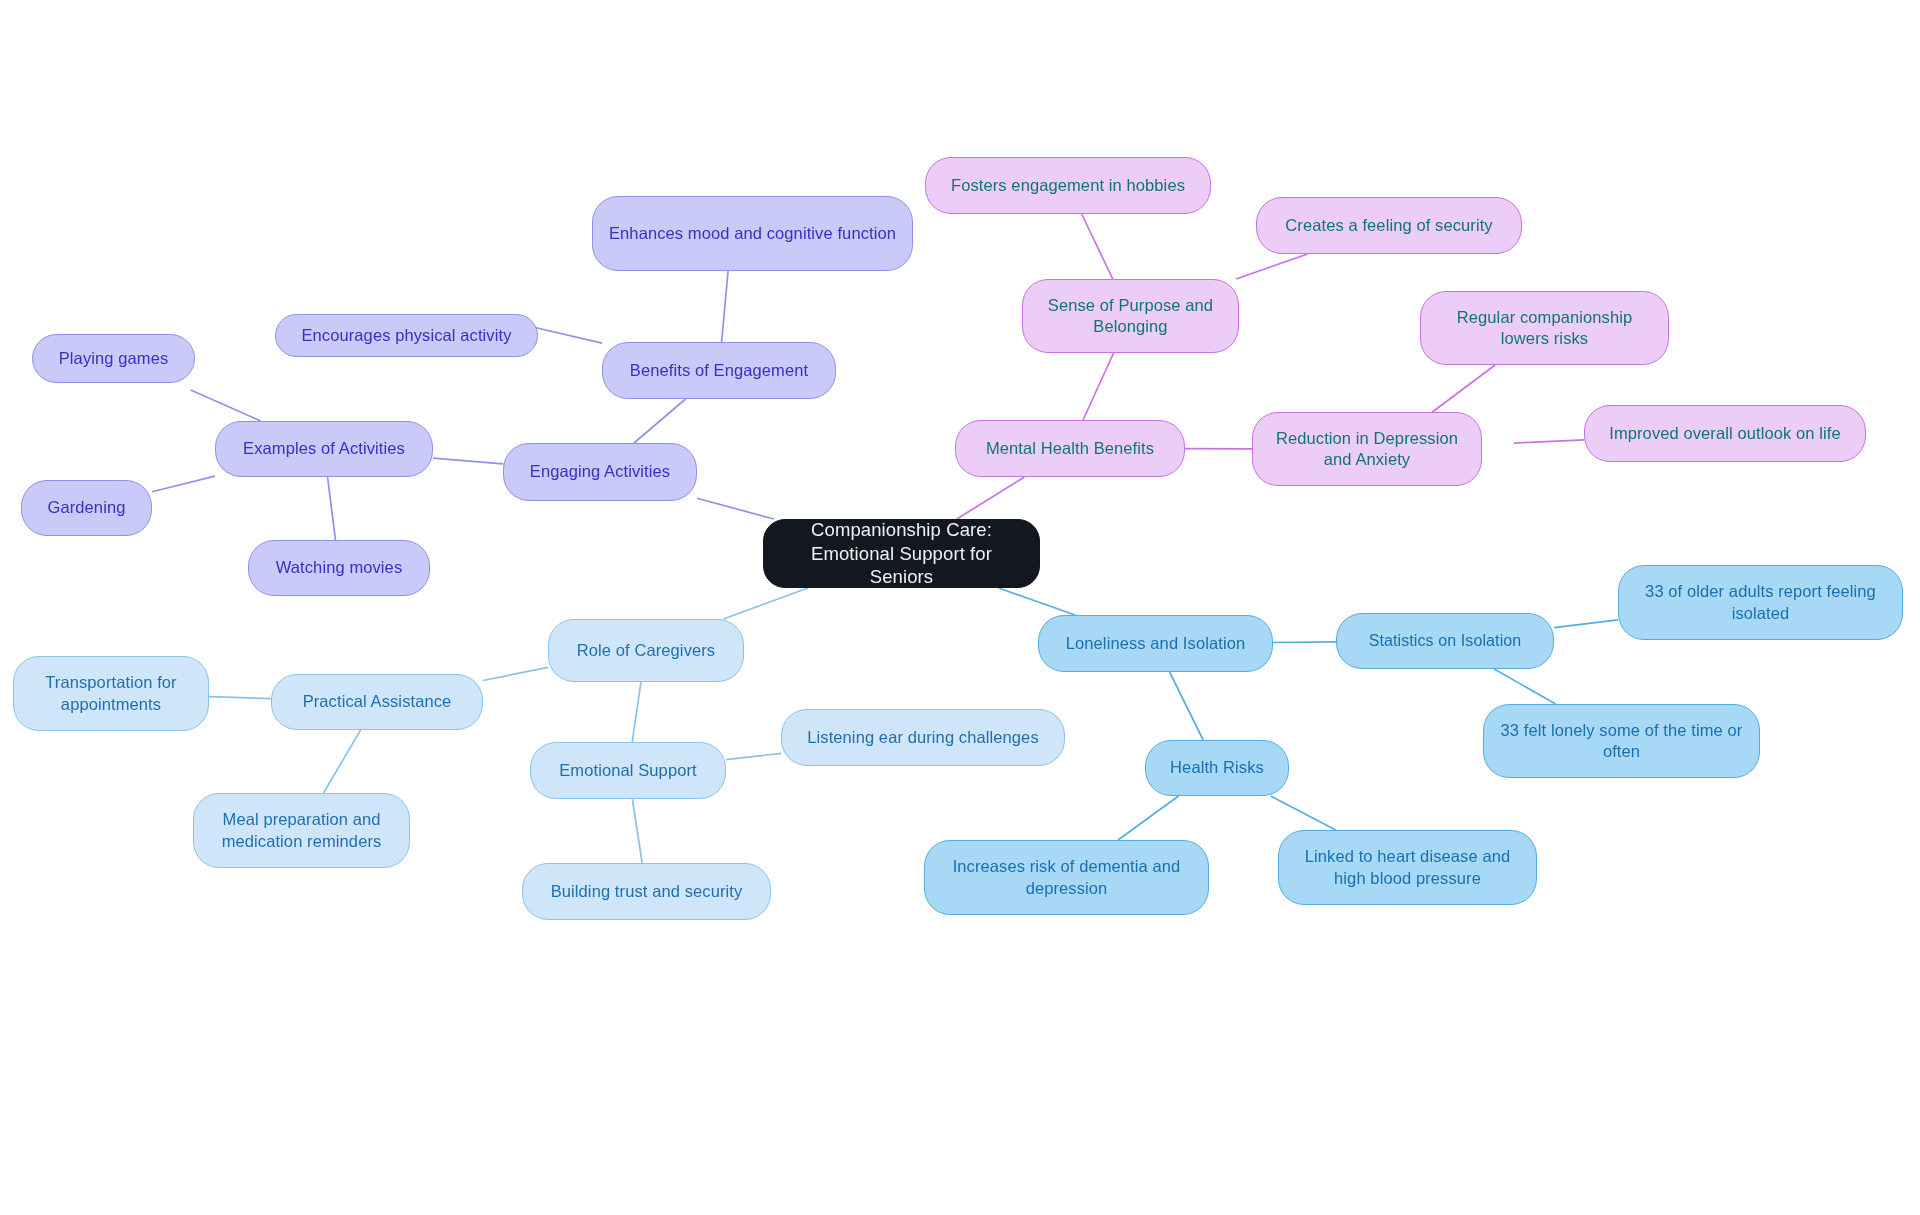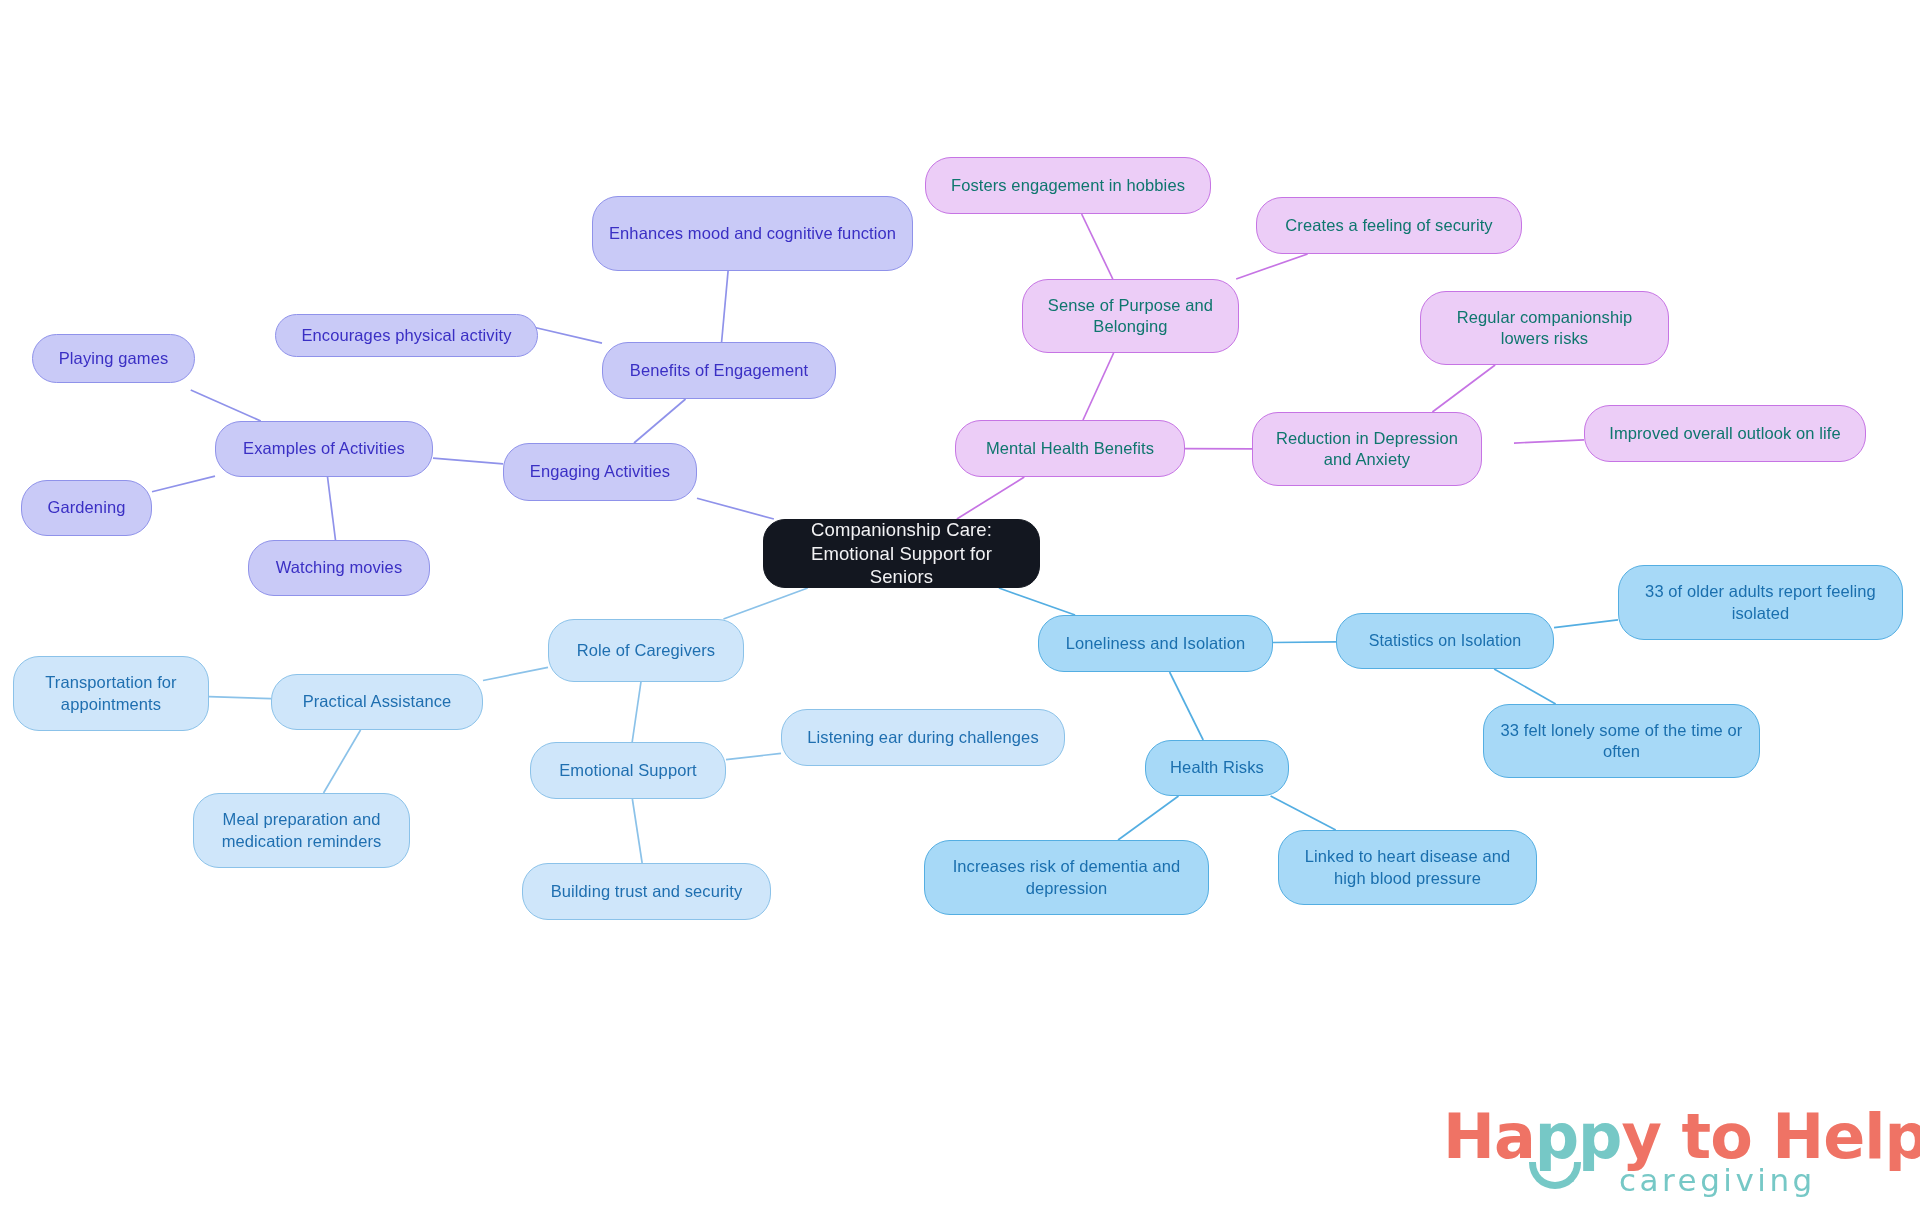--- a/index.html
+++ b/index.html
@@ -176,20 +176,13 @@
       <div class="node n-sky" style="left: 1278px; top: 830px; width: 259px; height: 75px; font-size: 16.5px;">Linked to heart disease and high blood pressure</div>
       <div class="node n-lightblue" style="left: 548px; top: 619px; width: 196px; height: 63px; font-size: 16.5px;">Role of Caregivers</div>
       <div class="node n-lightblue" style="left: 271px; top: 674px; width: 212px; height: 56px; font-size: 16.5px;">Practical Assistance</div>
       <div class="node n-lightblue" style="left: 13px; top: 656px; width: 196px; height: 75px; font-size: 16.5px;">Transportation for appointments</div>
       <div class="node n-lightblue" style="left: 193px; top: 793px; width: 217px; height: 75px; font-size: 16.5px;">Meal preparation and medication reminders</div>
       <div class="node n-lightblue" style="left: 530px; top: 742px; width: 196px; height: 57px; font-size: 16.5px;">Emotional Support</div>
       <div class="node n-lightblue" style="left: 781px; top: 709px; width: 284px; height: 57px; font-size: 16.5px;">Listening ear during challenges</div>
       <div class="node n-lightblue" style="left: 522px; top: 863px; width: 249px; height: 57px; font-size: 16.5px;">Building trust and security</div>
     </div>
 
-  <div id="logo">
-    <div class="logo-word">
-      <span class="logo-coral">Ha</span><span class="logo-teal">pp</span><span class="logo-coral">y to Help</span>
-    </div>
-    <div class="logo-smile"></div>
-    <div class="logo-sub">caregiving</div>
-  </div>
 </div>
 
 </body></html>

